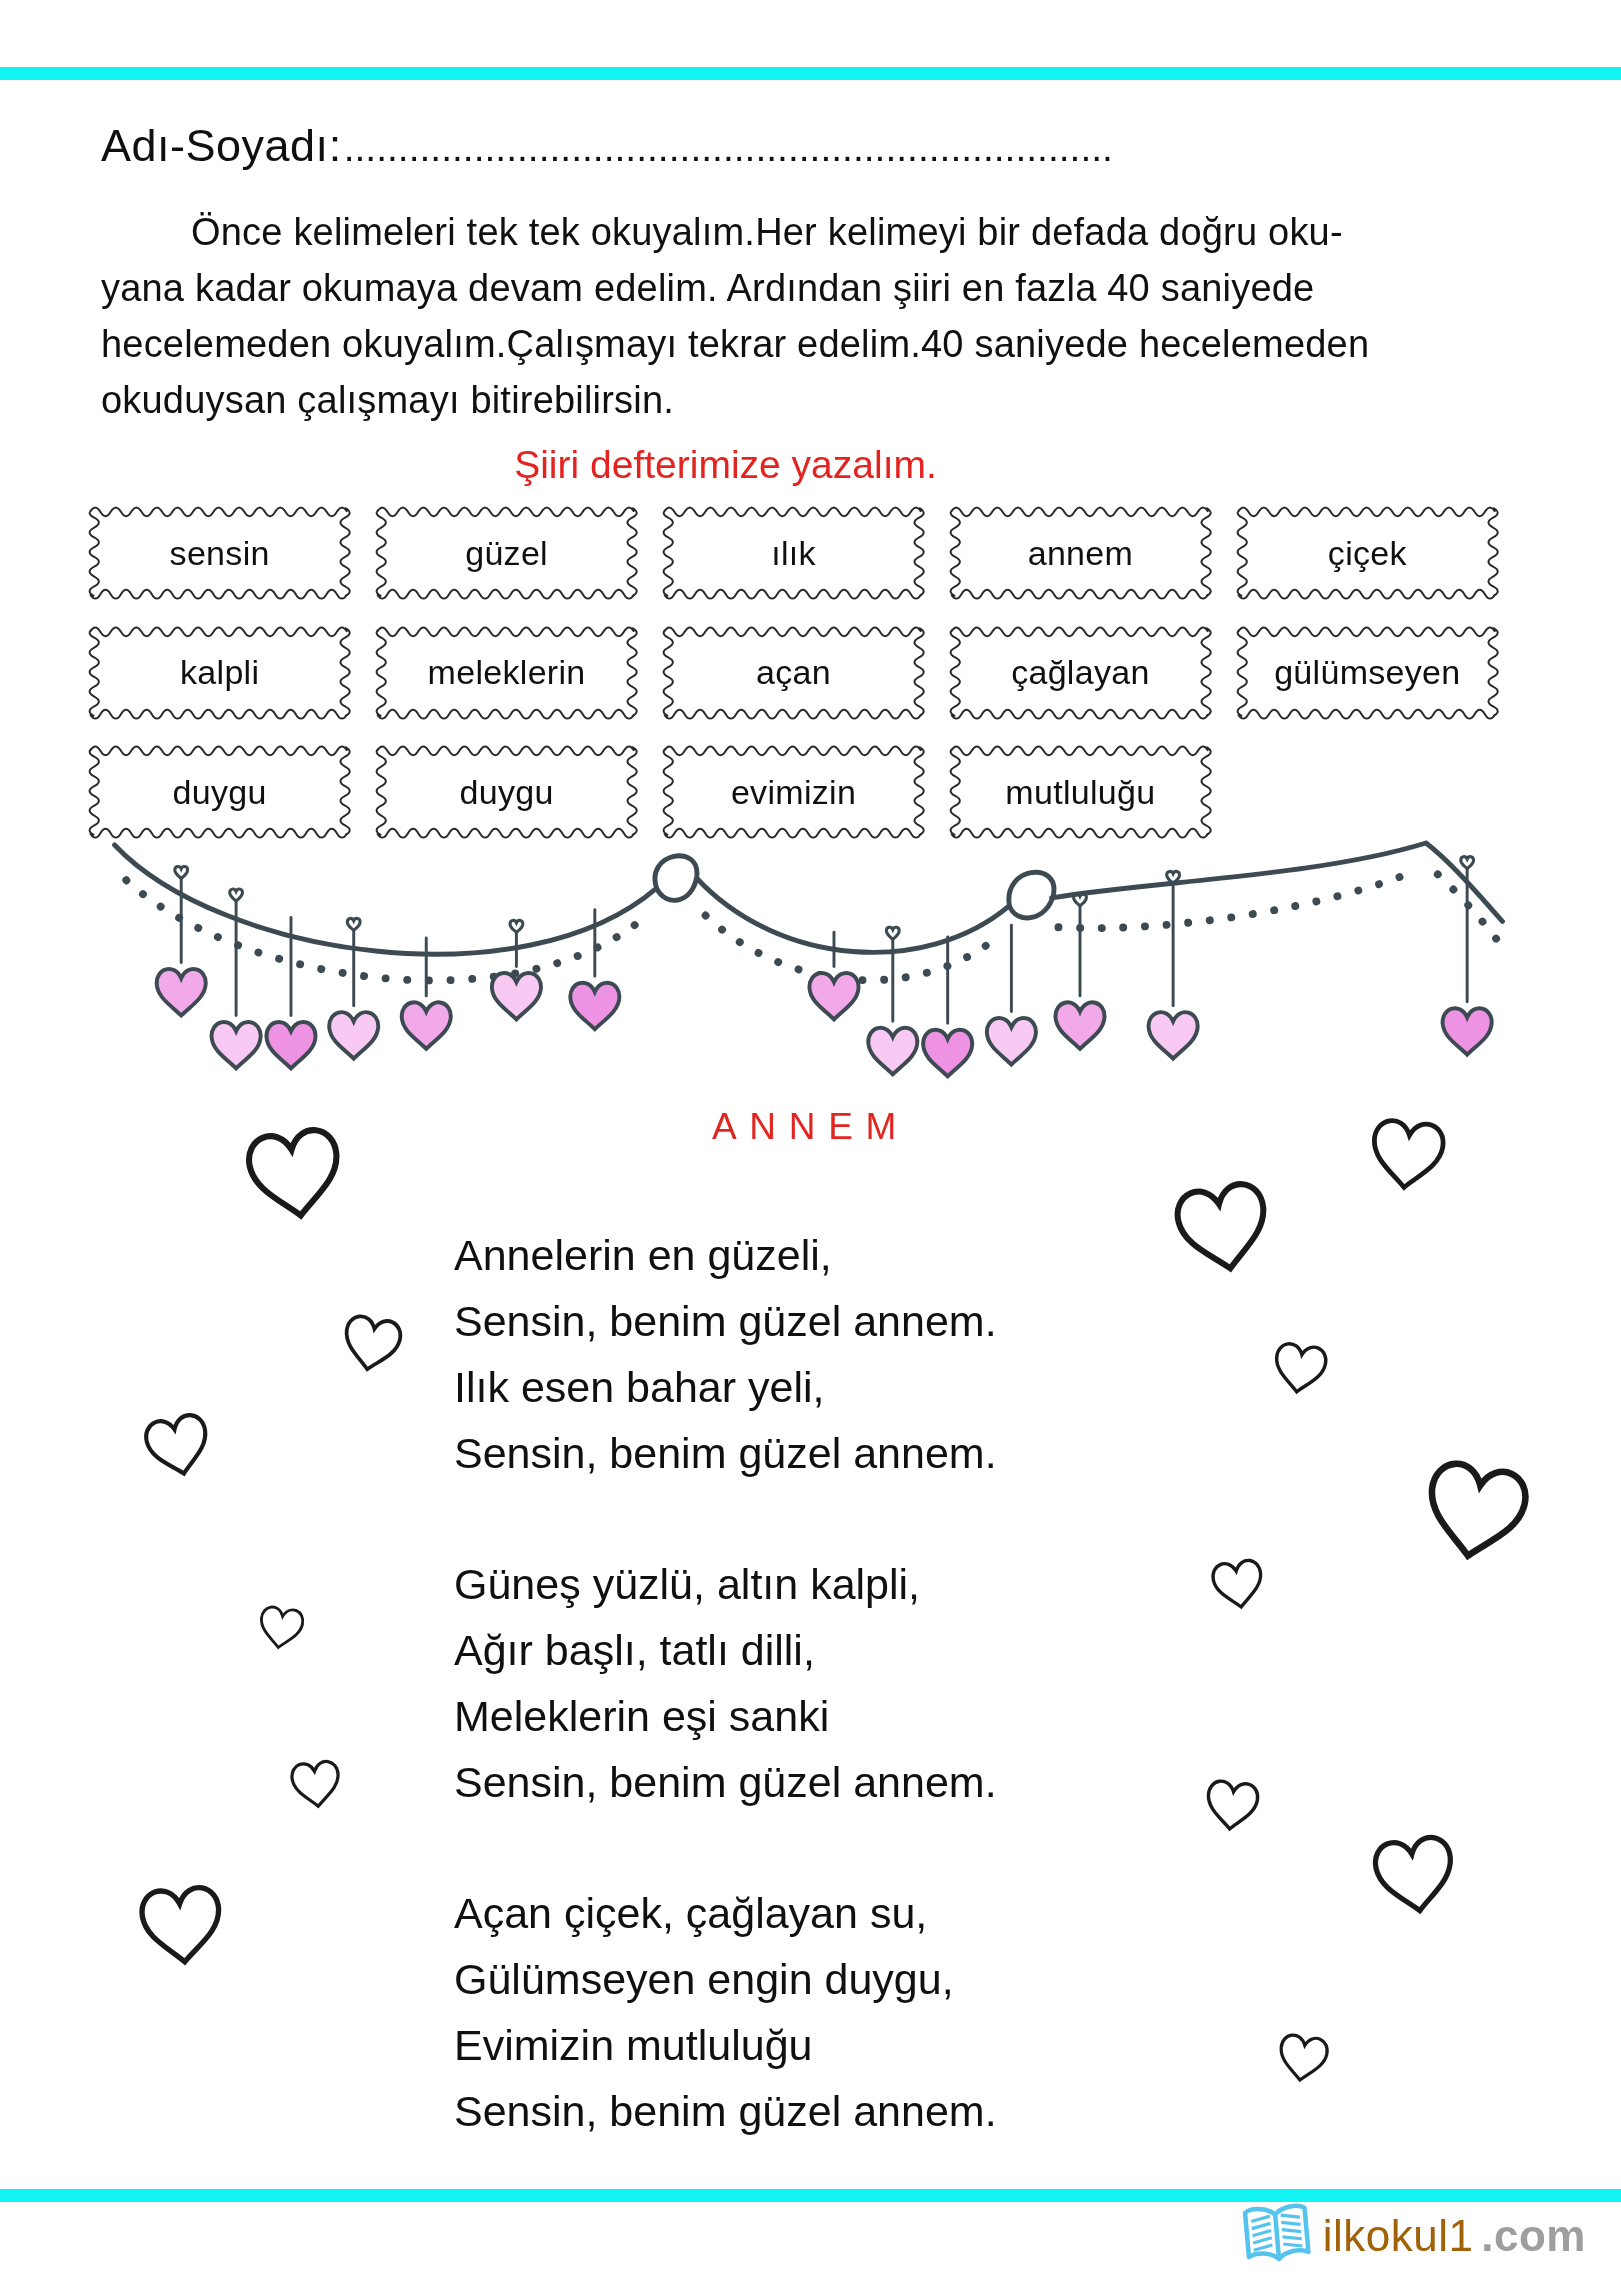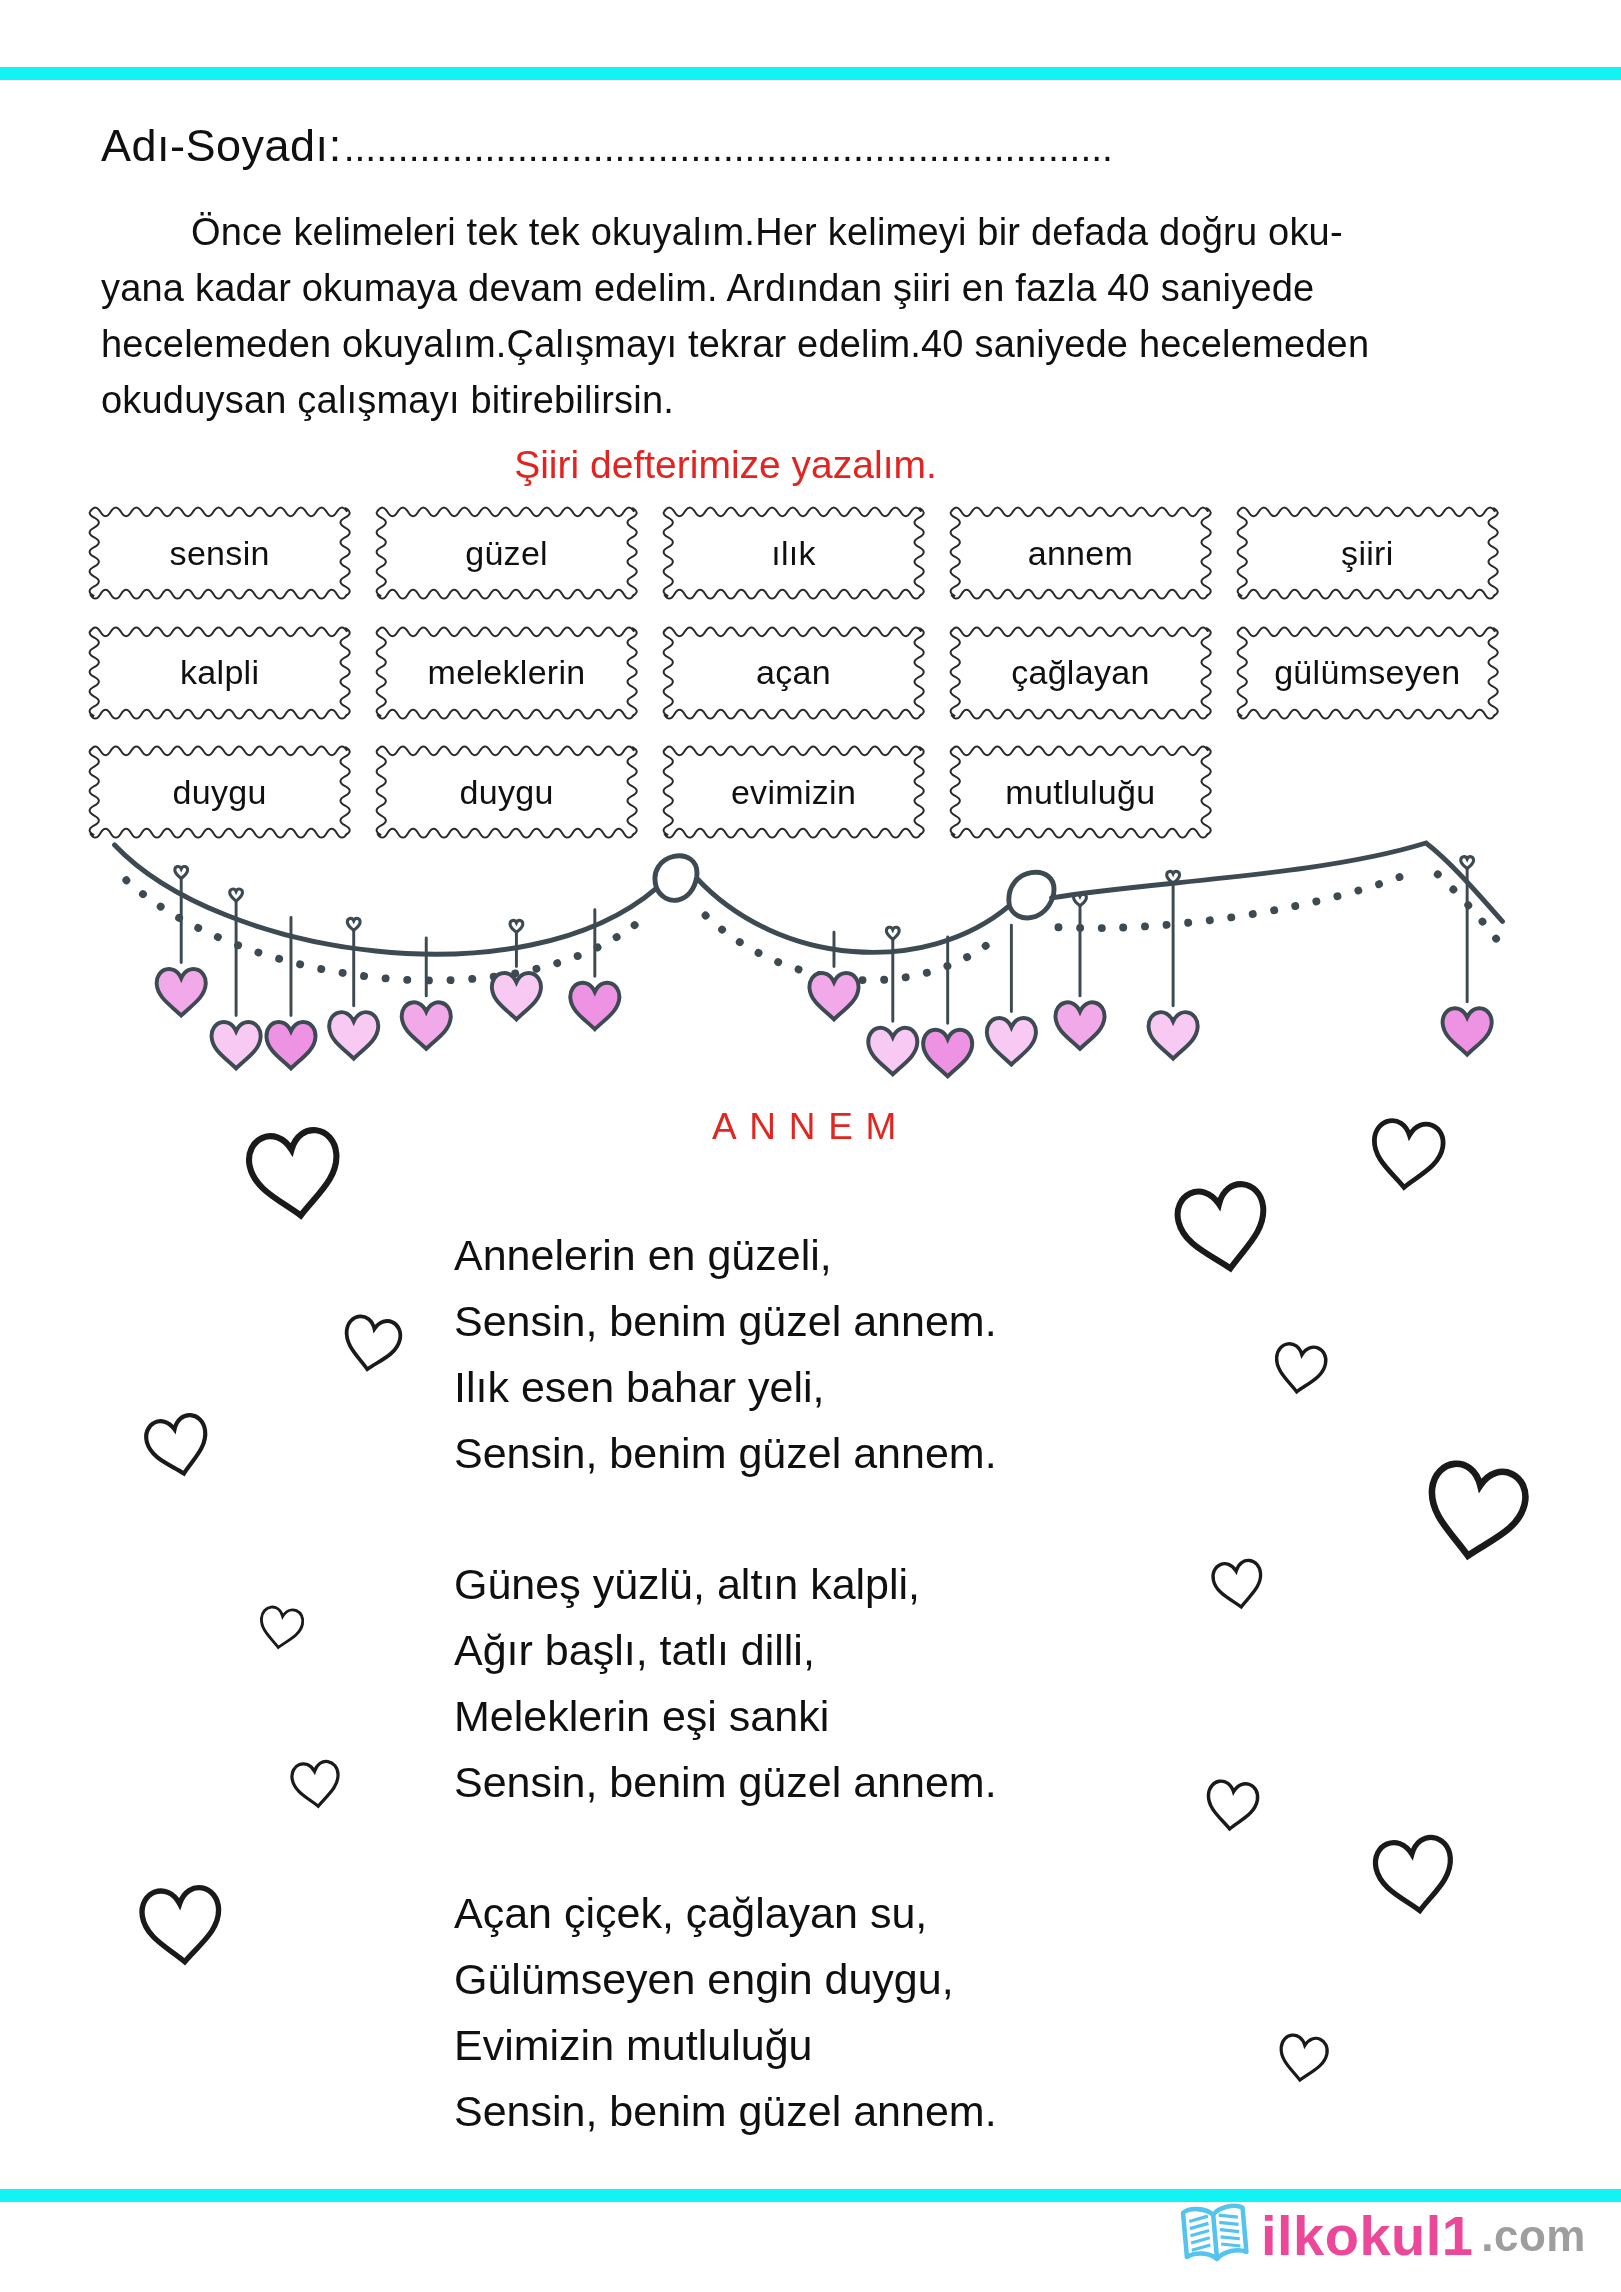--- a/index.html
+++ b/index.html
@@ -30,21 +30,21 @@
   .garland{left:93px;top:837px;width:1431px;height:257px;}
 
   .poem-title{left:0;top:1106px;width:1621px;text-align:center;font-size:37px;
     letter-spacing:12.7px;color:#e02621;}
   .poem{left:454px;top:1222px;width:784px;font-size:43px;line-height:66px;}
   .stanza{white-space:pre-line;margin-bottom:65px;}
 
   .oheart{position:absolute;}
   .logo{right:35px;top:2202px;display:flex;align-items:center;gap:7.8px;}
   .logo .book{transform:rotate(-5deg);}
-  .logo-text{font-size:56px;font-weight:700;color:#ec4899;letter-spacing:0.5px;}
+  .logo-text{font-size:44px;font-weight:400;color:#a16207;letter-spacing:0.5px;}
   .logo-suffix{font-size:44px;font-weight:700;color:#9e9e9e;letter-spacing:0.5px;}
   .defs-svg{position:absolute;width:0;height:0;overflow:hidden;}
 </style>
 </head>
 <body>
 
 <svg class="defs-svg" aria-hidden="true">
   <defs>
     <path id="heartShape" d="M0,-10 C-7,-26 -26,-20 -25,-4 C-24,10 -10,18 0,28 C10,18 24,10 25,-4 C26,-20 7,-26 0,-10 Z"></path>
     <path id="wavyRect" fill="none" stroke="#2a2a2a" stroke-width="2" vector-effect="non-scaling-stroke" d="M4,8 q5,-9 10,0 t10,0 t10,0 t10,0 t10,0 t10,0 t10,0 t10,0 t10,0 t10,0 t10,0 t10,0 t10,0 t10,0 t10,0 t10,0 t10,0 t10,0 t10,0 t10,0 t10,0 t10,0 t10,0 t10,0 t10,0 M4,92 q5,9 10,0 t10,0 t10,0 t10,0 t10,0 t10,0 t10,0 t10,0 t10,0 t10,0 t10,0 t10,0 t10,0 t10,0 t10,0 t10,0 t10,0 t10,0 t10,0 t10,0 t10,0 t10,0 t10,0 t10,0 t10,0 M8,4 q-9,5 0,10 t0,10 t0,10 t0,10 t0,10 t0,10 t0,10 t0,10 t0,10 M252,4 q9,5 0,10 t0,10 t0,10 t0,10 t0,10 t0,10 t0,10 t0,10 t0,10"></path>
@@ -87,21 +87,21 @@
   <div class="wbox">
       <svg class="wavy" viewBox="0 0 260 100" preserveAspectRatio="none">
         <use href="#wavyRect"></use>
       </svg>
       <span class="wlabel">annem</span>
     </div>
   <div class="wbox">
       <svg class="wavy" viewBox="0 0 260 100" preserveAspectRatio="none">
         <use href="#wavyRect"></use>
       </svg>
-      <span class="wlabel">şiiri</span>
+      <span class="wlabel">çiçek</span>
     </div>
   <div class="wbox">
       <svg class="wavy" viewBox="0 0 260 100" preserveAspectRatio="none">
         <use href="#wavyRect"></use>
       </svg>
       <span class="wlabel">kalpli</span>
     </div>
   <div class="wbox">
       <svg class="wavy" viewBox="0 0 260 100" preserveAspectRatio="none">
         <use href="#wavyRect"></use>

